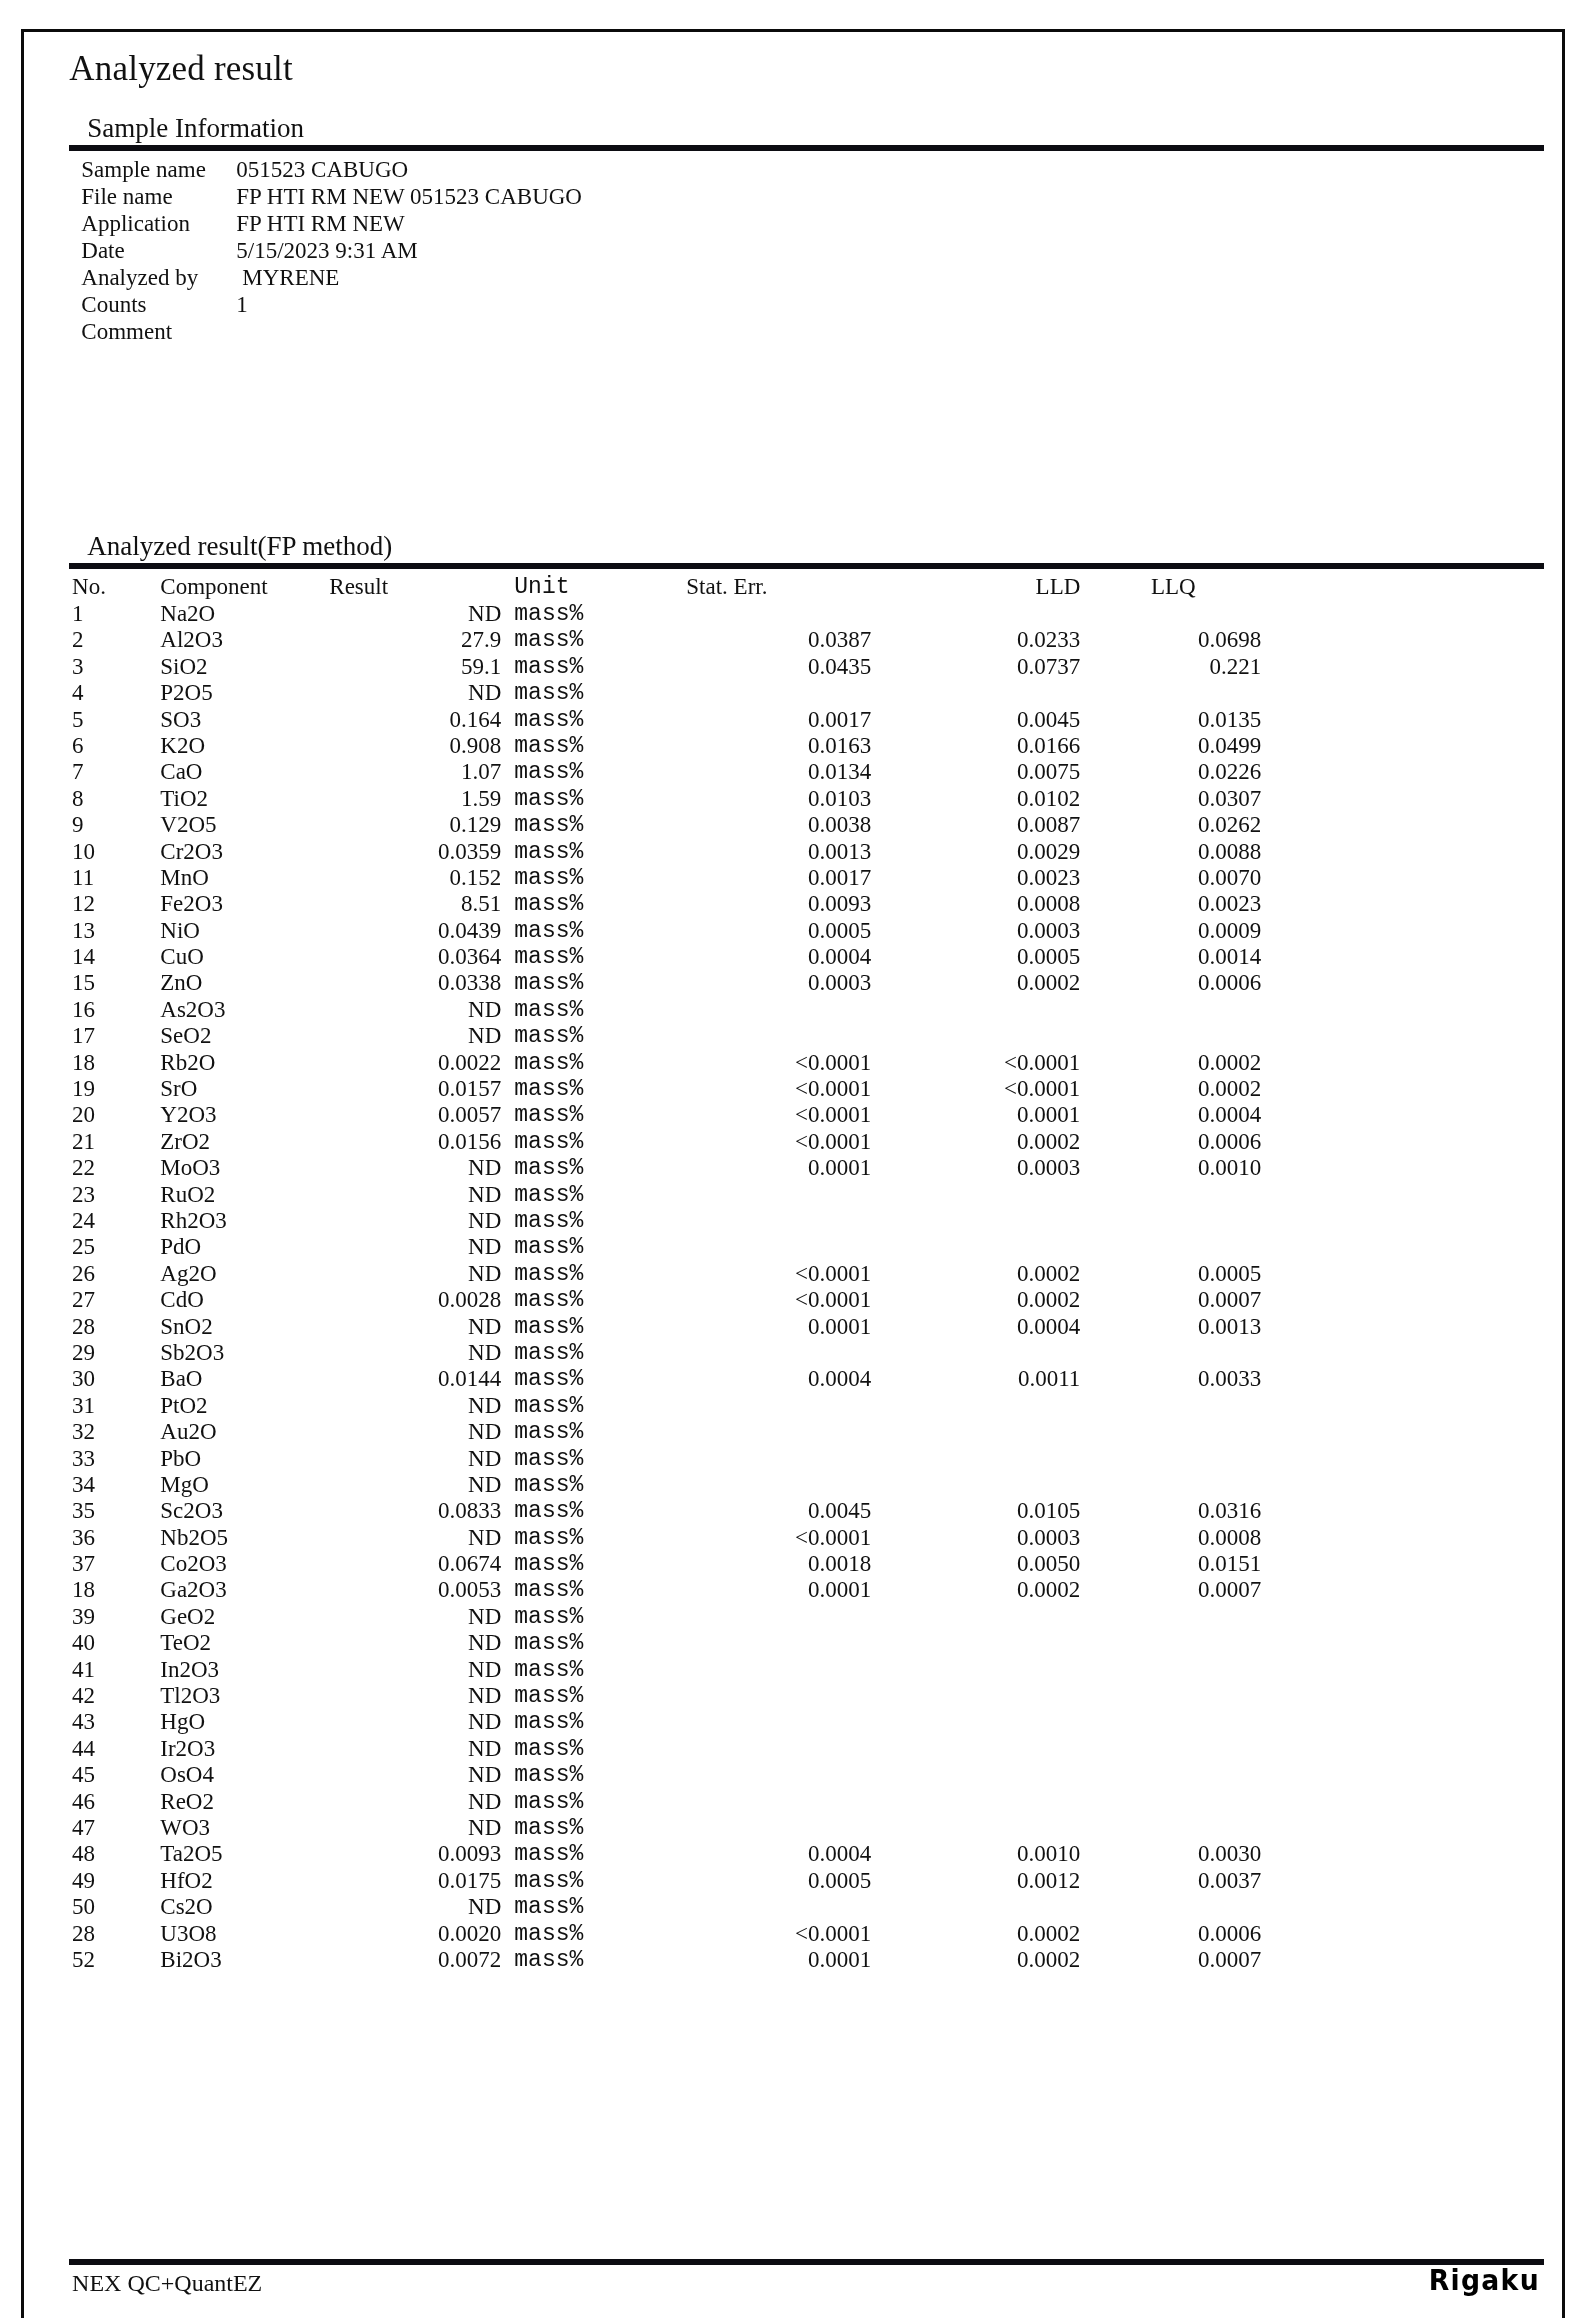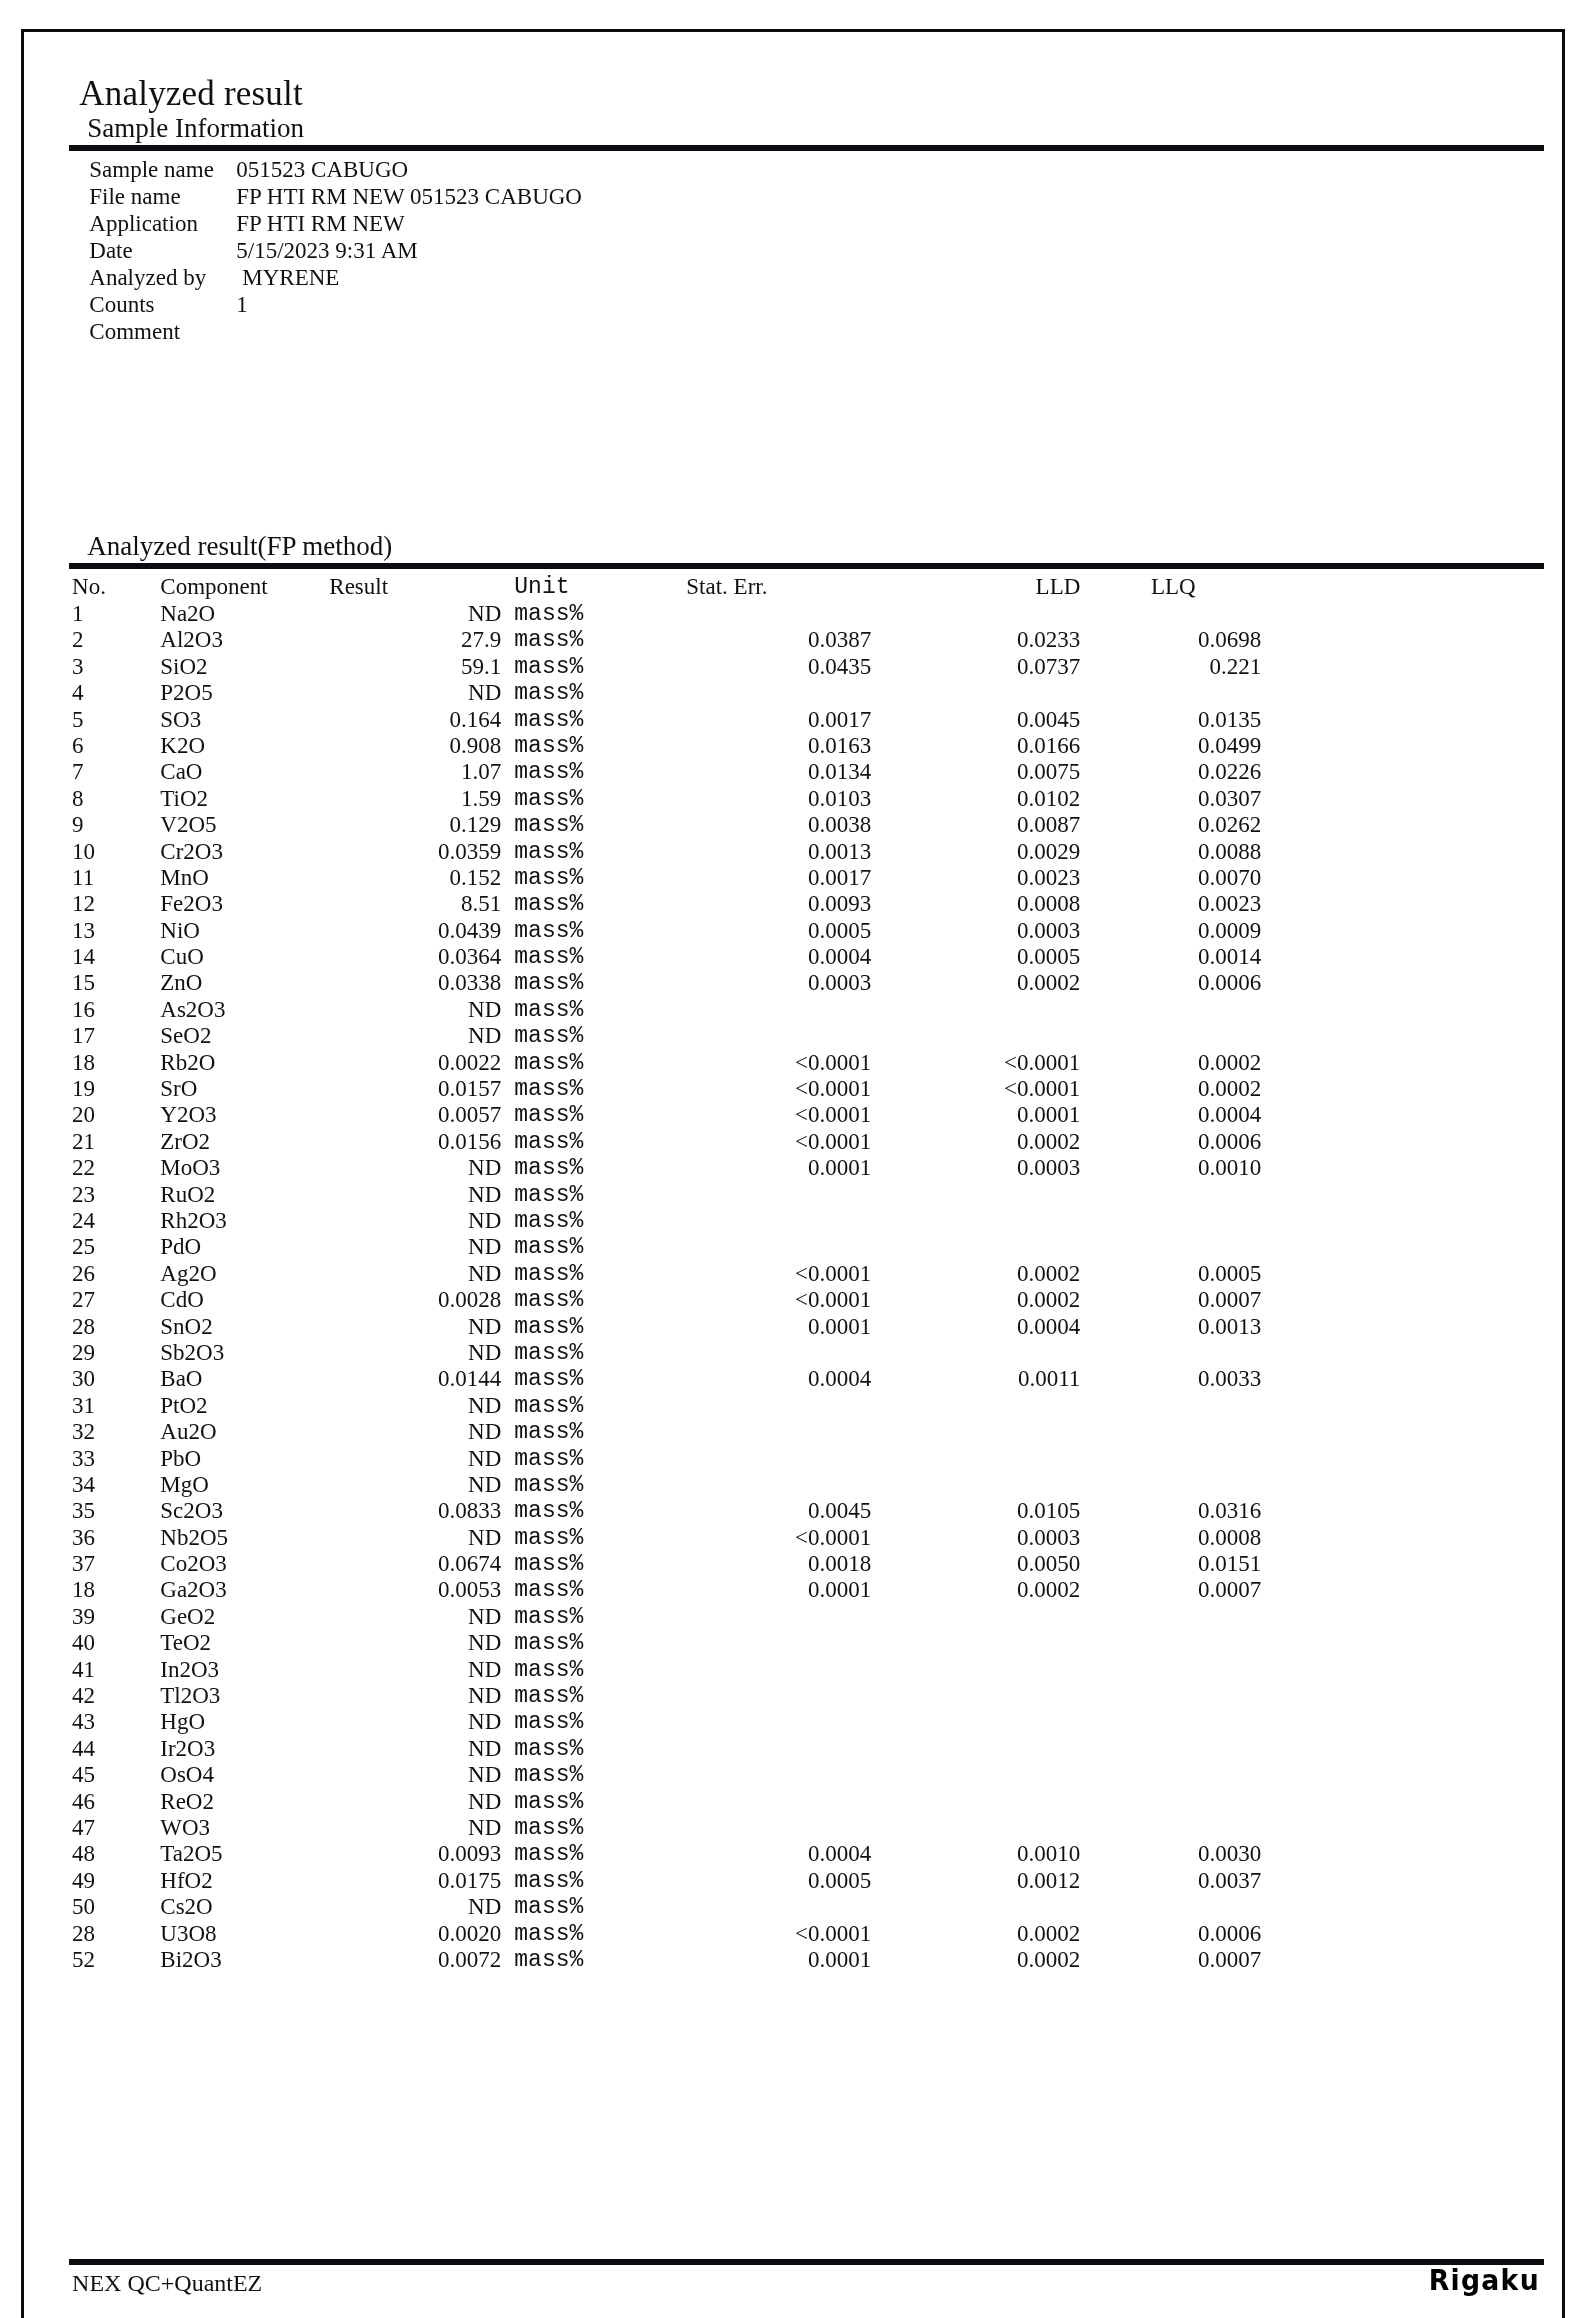--- a/index.html
+++ b/index.html
@@ -32,27 +32,26 @@
     position: absolute;
     left: 45px;
     top: 0;
     width: 1475px;
     height: 100%;
   }
 
   
   .doc-title {
     position: absolute;
-    left: 10px;
+    left: 0;
     top: 18.5px;
     font-size: 35px;
     line-height: 1;
     letter-spacing: 0.2px;
     white-space: nowrap;
-    margin-top: 25px;
   }
 
   .section-heading {
     position: absolute;
     left: 18px;
     font-size: 27px;
     line-height: 1;
     white-space: nowrap;
   }
   .section-heading.sample { top: 83px; }
@@ -76,21 +75,21 @@
     left: 0;
     top: 124px;
     width: 1475px;
   }
   .info-row {
     position: relative;
     height: 27px;
   }
   .info-label {
     position: absolute;
-    left: 20px;
+    left: 12px;
     top: 0;
     font-size: 23px;
     line-height: 27px;
     white-space: nowrap;
   }
   .info-value {
     position: absolute;
     left: 167px;
     top: 0;
     font-size: 23px;

